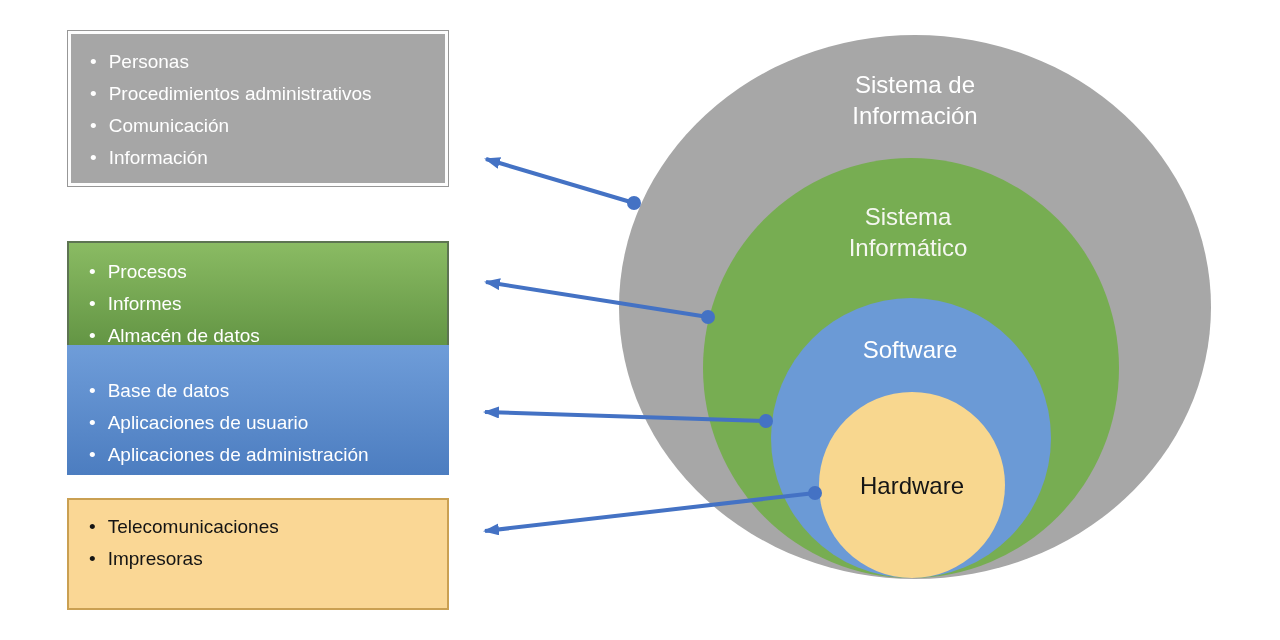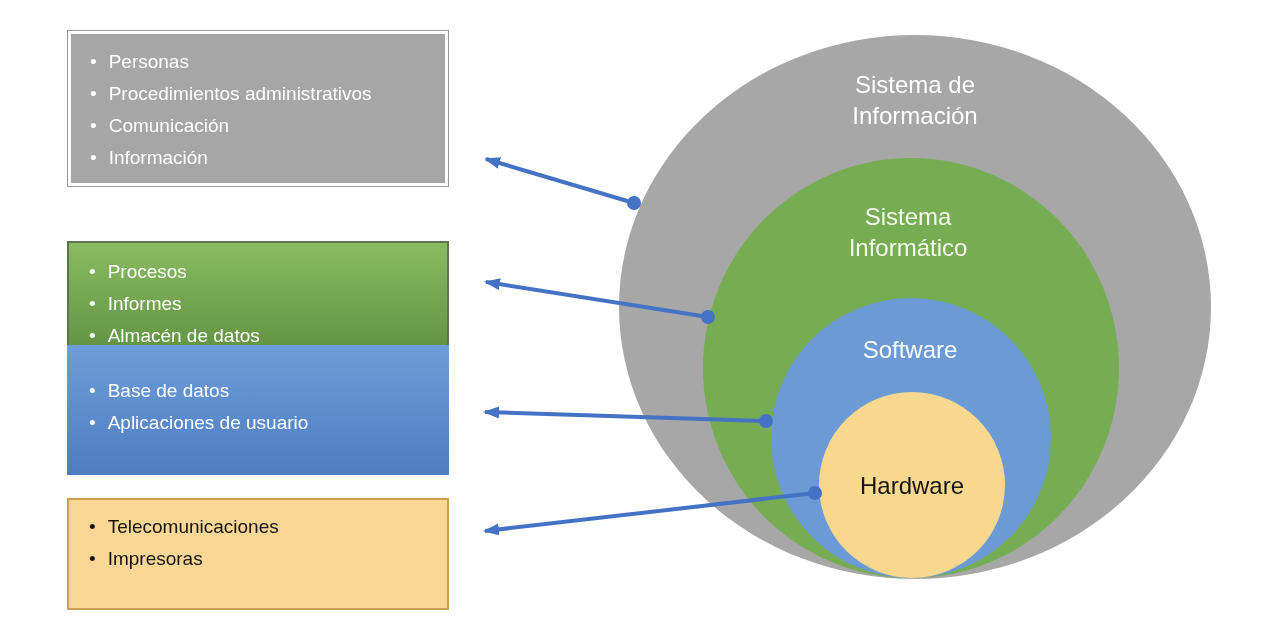--- a/index.html
+++ b/index.html
@@ -103,20 +103,21 @@
       <li>Procesos</li>
       <li>Informes</li>
       <li>Almacén de datos</li>
     </ul>
   </div>
 
   <div class="callout box-blue">
     <ul>
       <li>Base de datos</li>
       <li>Aplicaciones de usuario</li>
+      <li>Aplicaciones de administración</li>
     </ul>
   </div>
 
   <div class="callout box-tan">
     <ul>
       <li>Telecomunicaciones</li>
       <li>Impresoras</li>
     </ul>
   </div>
 

